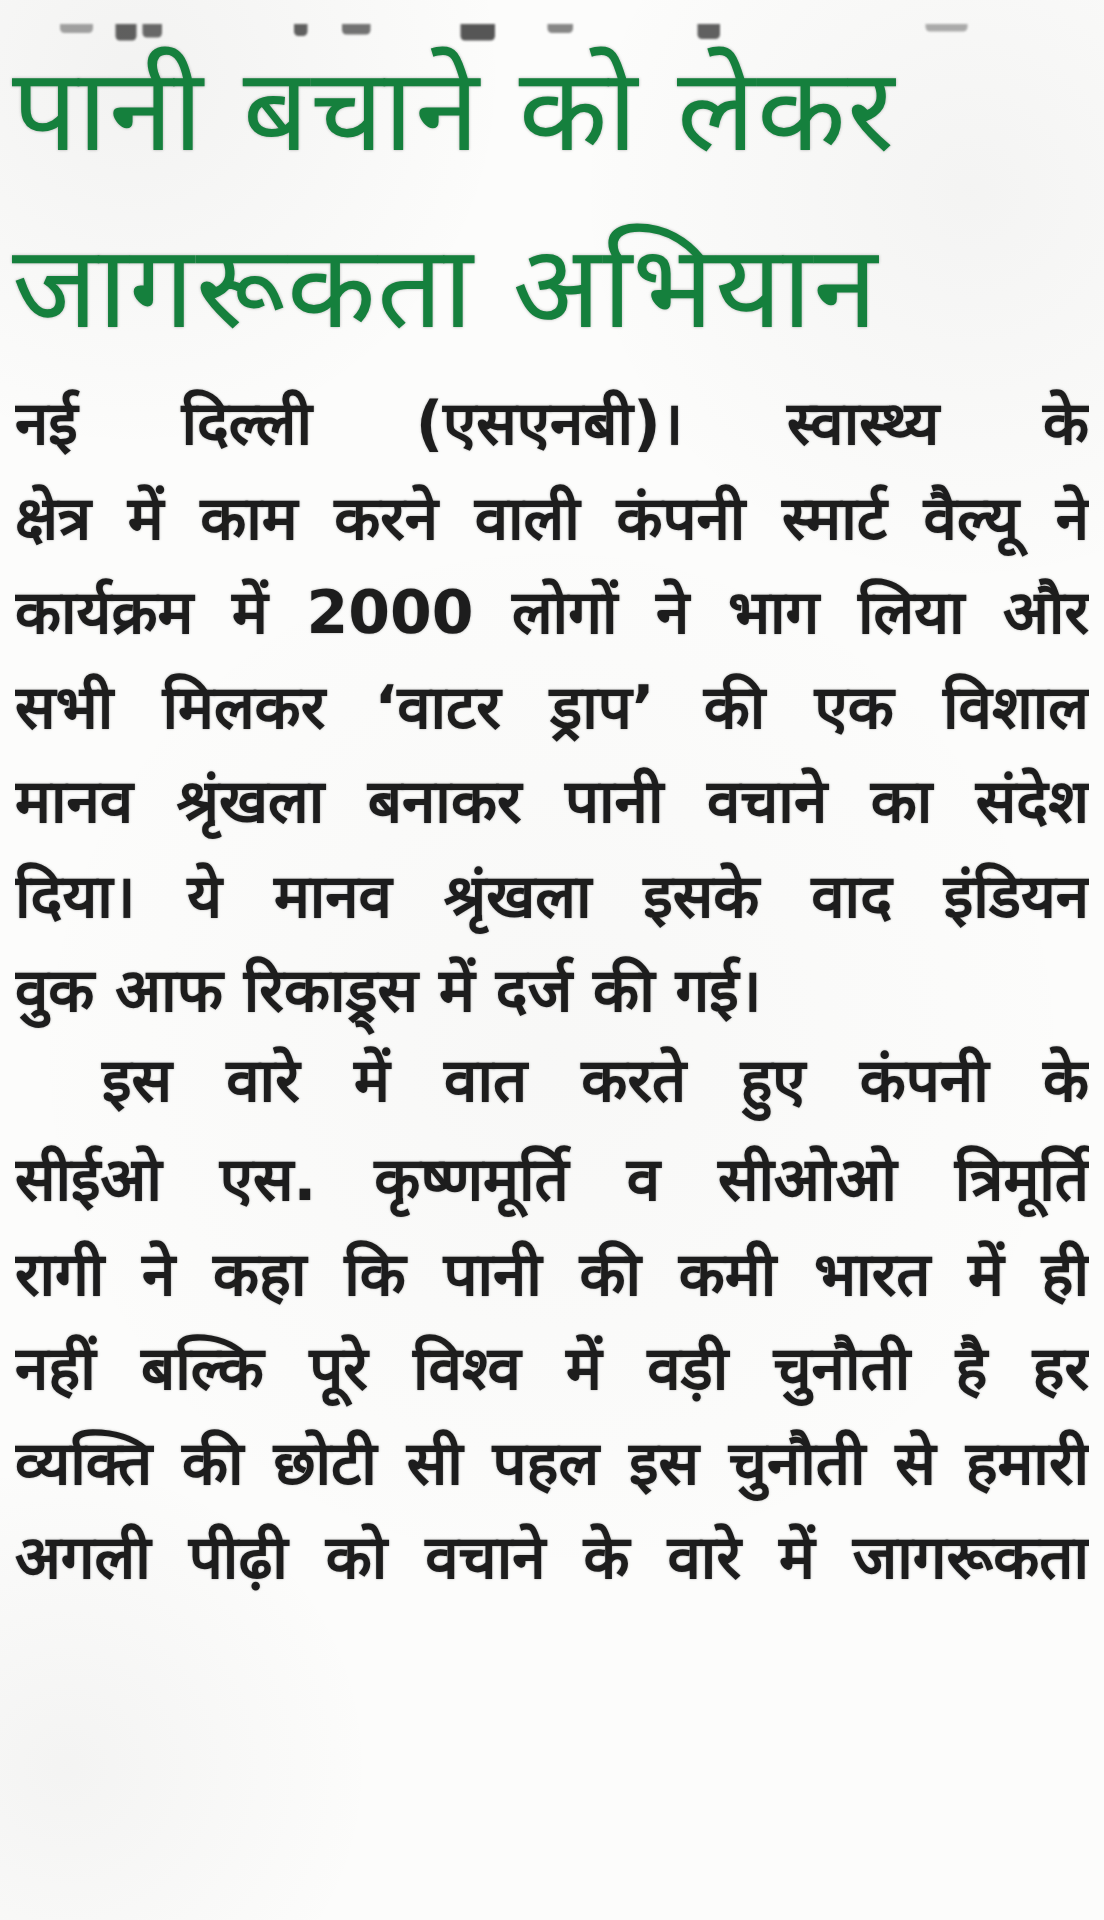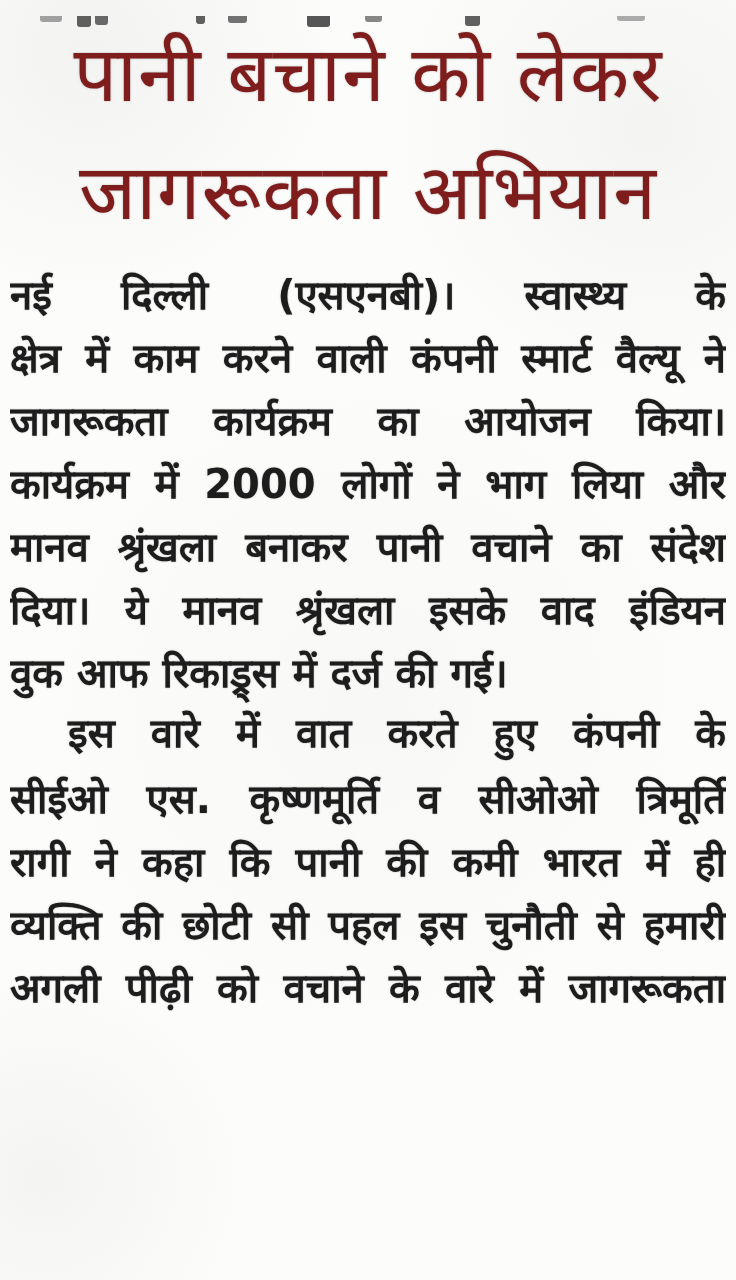--- a/index.html
+++ b/index.html
@@ -38,31 +38,31 @@
   .r3 { left: 95px;  width: 13px; height: 9px;  opacity: .75; }
   .r4 { left: 196px; width: 9px;  height: 8px;  opacity: .8;  }
   .r5 { left: 228px; width: 19px; height: 7px;  opacity: .7;  }
   .r6 { left: 307px; width: 23px; height: 11px; opacity: .85; }
   .r7 { left: 365px; width: 17px; height: 6px;  opacity: .6;  }
   .r8 { left: 465px; width: 15px; height: 10px; opacity: .8;  }
   .r9 { left: 617px; width: 28px; height: 5px;  opacity: .4;  }
 
   .headline {
     margin: 16px 8px 0 8px;
-    text-align: center;
+    text-align: left;
     font-size: 77px;
     line-height: 118px;
     font-weight: 500;
-    color: #7f1d1d;
+    color: #15803d;
     letter-spacing: 1px;
     text-shadow: 0 0 2px rgba(40,40,40,0.35);
     white-space: nowrap;
   }
   .body-text {
-    margin-top: 12px;
+    margin-top: 0;
     padding: 0 10px;
     font-size: 40px;
     line-height: 63px;
     font-weight: 600;
     color: #1d1d1d;
     text-shadow: 0 0 1.5px rgba(45,45,45,0.4);
   }
   .bline {
     height: 63px;
     overflow: hidden;
@@ -96,26 +96,27 @@
 
   <div class="headline">
     <div>पानी बचाने को लेकर</div>
     <div>जागरूकता अभियान</div>
   </div>
 
   <div class="body-text">
 
     <div class="bline">नई दिल्ली (एसएनबी)। स्वास्थ्य के</div>
     <div class="bline">क्षेत्र में काम करने वाली कंपनी स्मार्ट वैल्यू ने</div>
-    <div class="bline">जागरूकता कार्यक्रम का आयोजन किया।</div>
     <div class="bline">कार्यक्रम में 2000 लोगों ने भाग लिया और</div>
+    <div class="bline">सभी मिलकर ‘वाटर ड्राप’ की एक विशाल</div>
     <div class="bline">मानव श्रृंखला बनाकर पानी वचाने का संदेश</div>
     <div class="bline">दिया। ये मानव श्रृंखला इसके वाद इंडियन</div>
     <div class="bline last">वुक आफ रिकाड्र्स में दर्ज की गई।</div>
 
     <div class="bline indent">इस वारे में वात करते हुए कंपनी के</div>
     <div class="bline">सीईओ एस. कृष्णमूर्ति व सीओओ त्रिमूर्ति</div>
     <div class="bline">रागी ने कहा कि पानी की कमी भारत में ही</div>
+    <div class="bline">नहीं बल्कि पूरे विश्व में वड़ी चुनौती है हर</div>
     <div class="bline">व्यक्ति की छोटी सी पहल इस चुनौती से हमारी</div>
     <div class="bline">अगली पीढ़ी को वचाने के वारे में जागरूकता</div>
   </div>
 
 </div>
 
 </body></html>

